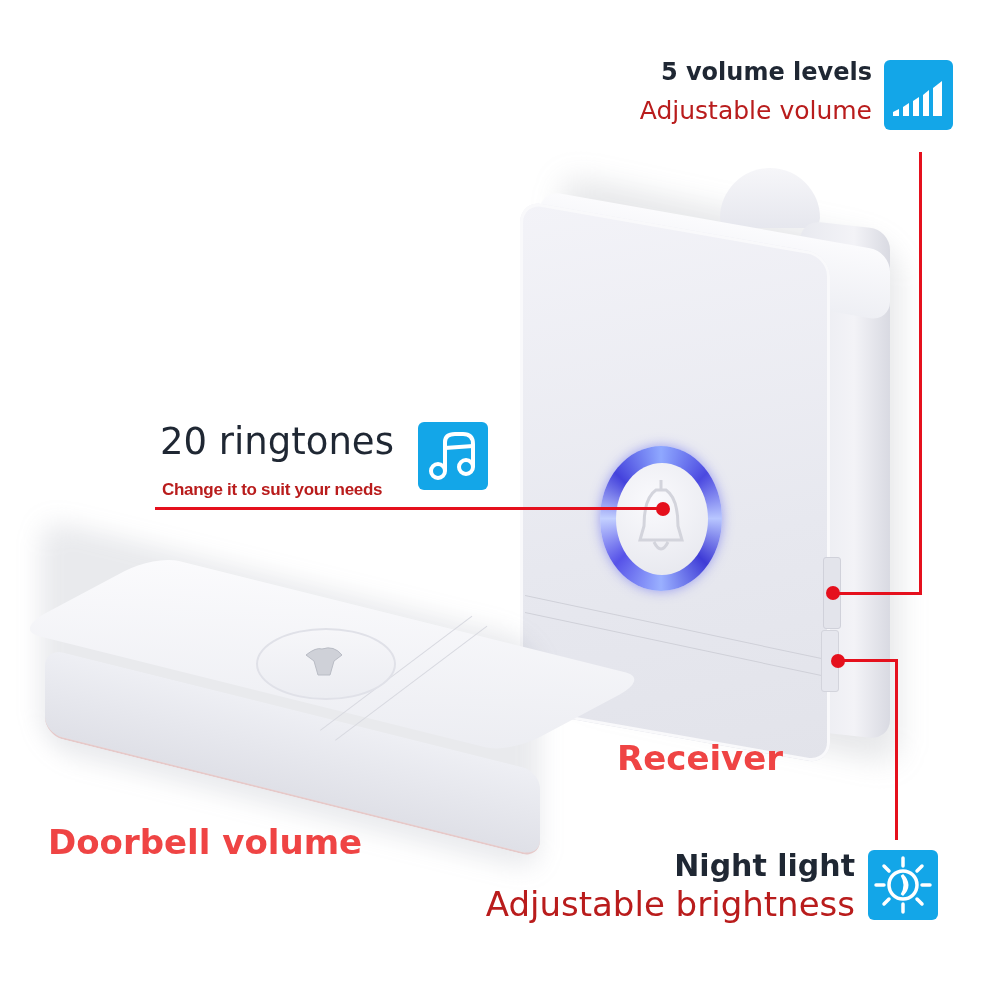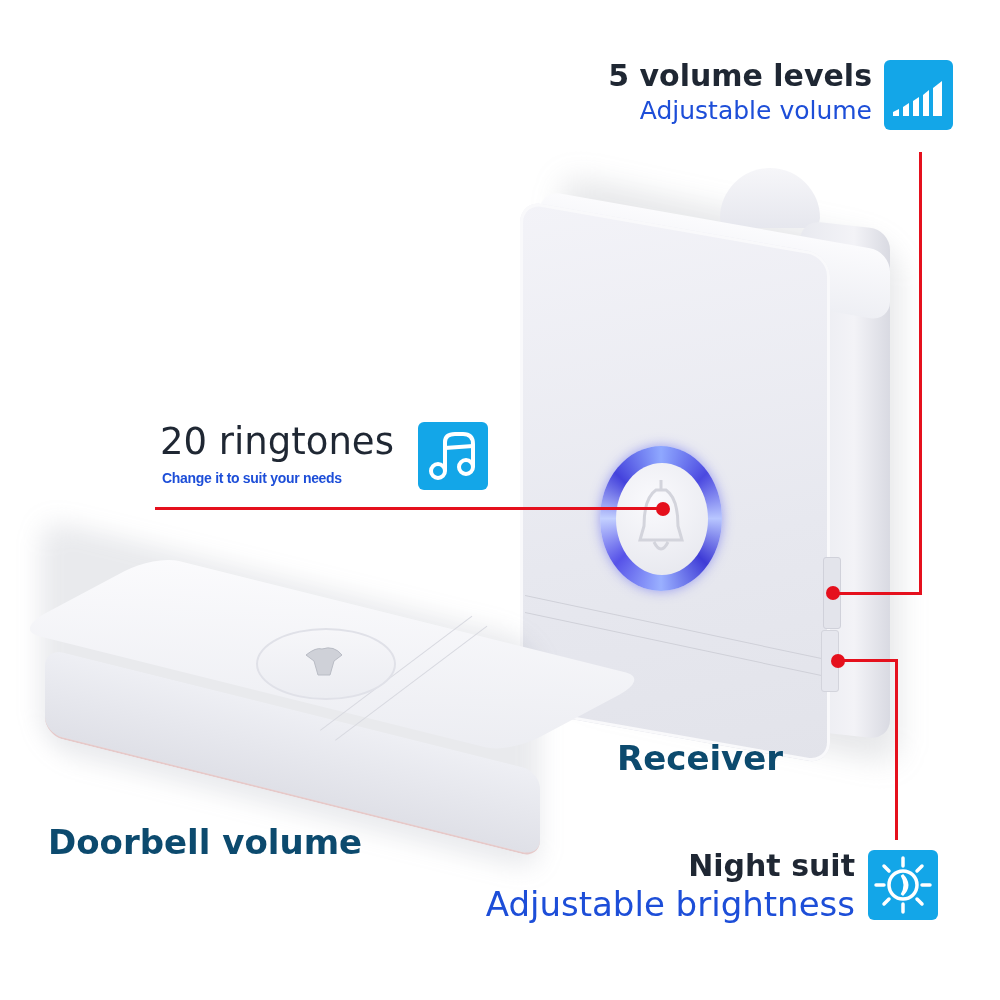--- a/index.html
+++ b/index.html
@@ -1,20 +1,20 @@
 <!DOCTYPE html>
 <html><head>
 <meta charset="utf-8">
 <style>
   html,body{margin:0;padding:0;}
   body{width:1000px;height:1000px;background:#ffffff;position:relative;overflow:hidden;font-family:"DejaVu Sans","Liberation Sans",sans-serif;}
   .abs{position:absolute;}
   .title{color:#1f2733;font-weight:bold;white-space:nowrap;}
-  .sub{color:#1d4ed8;white-space:nowrap;}
-  .blue-label{color:#0c4a6e;font-weight:bold;white-space:nowrap;}
+  .sub{color:#b91c1c;white-space:nowrap;}
+  .blue-label{color:#ef4444;font-weight:bold;white-space:nowrap;}
   .iconbox{position:absolute;background:#13a6e8;border-radius:6px;}
   .redline{position:absolute;background:#e5101d;}
   .dot{position:absolute;width:14px;height:14px;border-radius:50%;background:#e5101d;}
 </style>
 </head>
 <body>
 
 <div>
 
   <div class="abs" style="left:560px;top:210px;width:340px;height:520px;border-radius:30px;background:rgba(120,125,140,0.18);filter:blur(14px);transform:skewY(12deg);"></div>
@@ -62,48 +62,48 @@
 <div class="dot" style="left:826px;top:586px;"></div>
 
 <div class="redline" style="left:840px;top:659px;width:58px;height:3px;"></div>
 <div class="redline" style="left:895px;top:659px;width:3px;height:181px;"></div>
 <div class="dot" style="left:831px;top:654px;"></div>
 
 <div class="redline" style="left:155px;top:507px;width:508px;height:3px;"></div>
 <div class="dot" style="left:656px;top:502px;"></div>
 
 <div>
-  <div class="abs title" style="right:128px;top:58px;font-size:30px;">5 volume levels</div>
+  <div class="abs title" style="right:128px;top:58px;font-size:24px;">5 volume levels</div>
   <div class="abs sub" style="right:128px;top:96px;font-size:25px;">Adjustable volume</div>
   <div class="iconbox" style="left:884px;top:60px;width:69px;height:70px;">
     <svg width="69" height="70" viewBox="0 0 69 70">
       <polygon points="9,52 15,49 15,56 9,56" fill="#fff"></polygon>
       <polygon points="19,47 25,43 25,56 19,56" fill="#fff"></polygon>
       <polygon points="29,41 35,37 35,56 29,56" fill="#fff"></polygon>
       <polygon points="39,35 45,30 45,56 39,56" fill="#fff"></polygon>
       <polygon points="49,28 58,21 58,56 49,56" fill="#fff"></polygon>
     </svg>
   </div>
 </div>
 
 <div>
   <div class="abs title" style="left:160px;top:420px;font-size:37px;font-weight:normal;">20 ringtones</div>
-  <div class="abs sub" style="left:162px;top:470px;font-size:14px;font-weight:bold;font-family:'Liberation Sans Narrow','Liberation Sans',sans-serif;letter-spacing:-0.3px;">Change it to suit your needs</div>
+  <div class="abs sub" style="left:162px;top:480px;font-size:17px;font-weight:bold;font-family:'Liberation Sans Narrow','Liberation Sans',sans-serif;letter-spacing:-0.3px;">Change it to suit your needs</div>
   <div class="iconbox" style="left:418px;top:422px;width:70px;height:68px;">
     <svg width="70" height="68" viewBox="0 0 70 68">
       <circle cx="20" cy="49" r="7" fill="none" stroke="#fff" stroke-width="4"></circle>
       <circle cx="48" cy="45" r="7" fill="none" stroke="#fff" stroke-width="4"></circle>
       <path d="M27 49 L27 20 Q27 12 37 12 L45 12 Q55 12 55 22 L55 45" fill="none" stroke="#fff" stroke-width="4"></path>
       <path d="M27 26 L55 24" stroke="#fff" stroke-width="4"></path>
     </svg>
   </div>
 </div>
 
 <div>
-  <div class="abs title" style="right:145px;top:848px;font-size:30px;">Night suit</div>
+  <div class="abs title" style="right:145px;top:848px;font-size:30px;">Night light</div>
   <div class="abs sub" style="right:145px;top:884px;font-size:34px;">Adjustable brightness</div>
   <div class="iconbox" style="left:868px;top:850px;width:70px;height:70px;">
     <svg width="70" height="70" viewBox="0 0 70 70">
       <circle cx="35" cy="35" r="14" fill="none" stroke="#fff" stroke-width="3.5"></circle>
       <path d="M34 25 Q44 35 34 45 Q40 35 34 25 Z" fill="none" stroke="#fff" stroke-width="3"></path>
       <g stroke="#fff" stroke-width="3.5" stroke-linecap="round">
         <line x1="35" y1="8" x2="35" y2="16"></line>
         <line x1="35" y1="54" x2="35" y2="62"></line>
         <line x1="8" y1="35" x2="16" y2="35"></line>
         <line x1="54" y1="35" x2="62" y2="35"></line>

